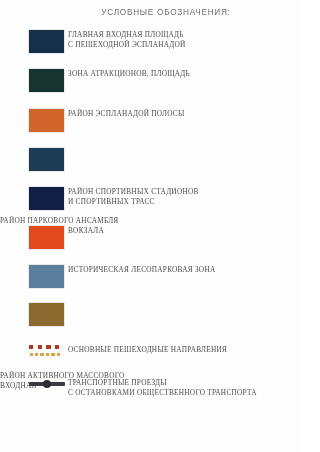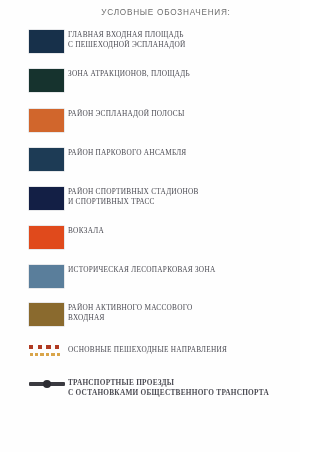--- a/index.html
+++ b/index.html
@@ -157,21 +157,21 @@
         </div>
       </div>
       <div class="legend-row" style="top: 79px;">
         <div class="swatch-cell">
           <span class="swatch" style="background: rgb(209, 102, 44);"></span>
         </div>
         <div class="label-cell">
           <div class="label-line">РАЙОН ЭСПЛАНАДОЙ ПОЛОСЫ</div>
         </div>
       </div>
-      <div class="legend-row" style="top: 118px;">
+      <div class="legend-row" style="top: 118px; flex-direction: column;">
         <div class="swatch-cell">
           <span class="swatch" style="background: rgb(29, 59, 85);"></span>
         </div>
         <div class="label-cell">
           <div class="label-line">РАЙОН ПАРКОВОГО АНСАМБЛЯ</div>
         </div>
       </div>
       <div class="legend-row" style="top: 157px; justify-content: space-between;">
         <div class="swatch-cell">
           <span class="swatch" style="background: rgb(19, 31, 69);"></span>
@@ -190,21 +190,21 @@
         </div>
       </div>
       <div class="legend-row" style="top: 235px; justify-content: space-between;">
         <div class="swatch-cell">
           <span class="swatch" style="background: rgb(90, 126, 155);"></span>
         </div>
         <div class="label-cell">
           <div class="label-line">ИСТОРИЧЕСКАЯ ЛЕСОПАРКОВАЯ ЗОНА</div>
         </div>
       </div>
-      <div class="legend-row" style="top: 273px;">
+      <div class="legend-row" style="top: 273px; flex-direction: column;">
         <div class="swatch-cell">
           <span class="swatch" style="background: rgb(138, 106, 46);"></span>
         </div>
         <div class="label-cell">
           <div class="label-line">РАЙОН АКТИВНОГО МАССОВОГО</div>
           <div class="label-line">ВХОДНАЯ</div>
         </div>
       </div>
       <div class="legend-row" style="top: 315px;">
         <div class="swatch-cell">
@@ -222,21 +222,21 @@
               <i style="background: rgb(217, 165, 74);"></i>
               <i style="background: rgb(217, 165, 74);"></i>
               <i style="background: rgb(217, 165, 74);"></i>
             </span>
           </span>
         </div>
         <div class="label-cell">
           <div class="label-line">ОСНОВНЫЕ ПЕШЕХОДНЫЕ НАПРАВЛЕНИЯ</div>
         </div>
       </div>
-      <div class="legend-row" style="top: 348px; font-weight: bold;">
+      <div class="legend-row" style="top: 348px;">
         <div class="swatch-cell">
           <span class="sym-road">
             <span class="road-line" style="background: rgb(58, 58, 64);"></span>
             <span class="road-stop"></span>
           </span>
         </div>
         <div class="label-cell">
           <div class="label-line">ТРАНСПОРТНЫЕ ПРОЕЗДЫ</div>
           <div class="label-line">С ОСТАНОВКАМИ ОБЩЕСТВЕННОГО ТРАНСПОРТА</div>
         </div>

